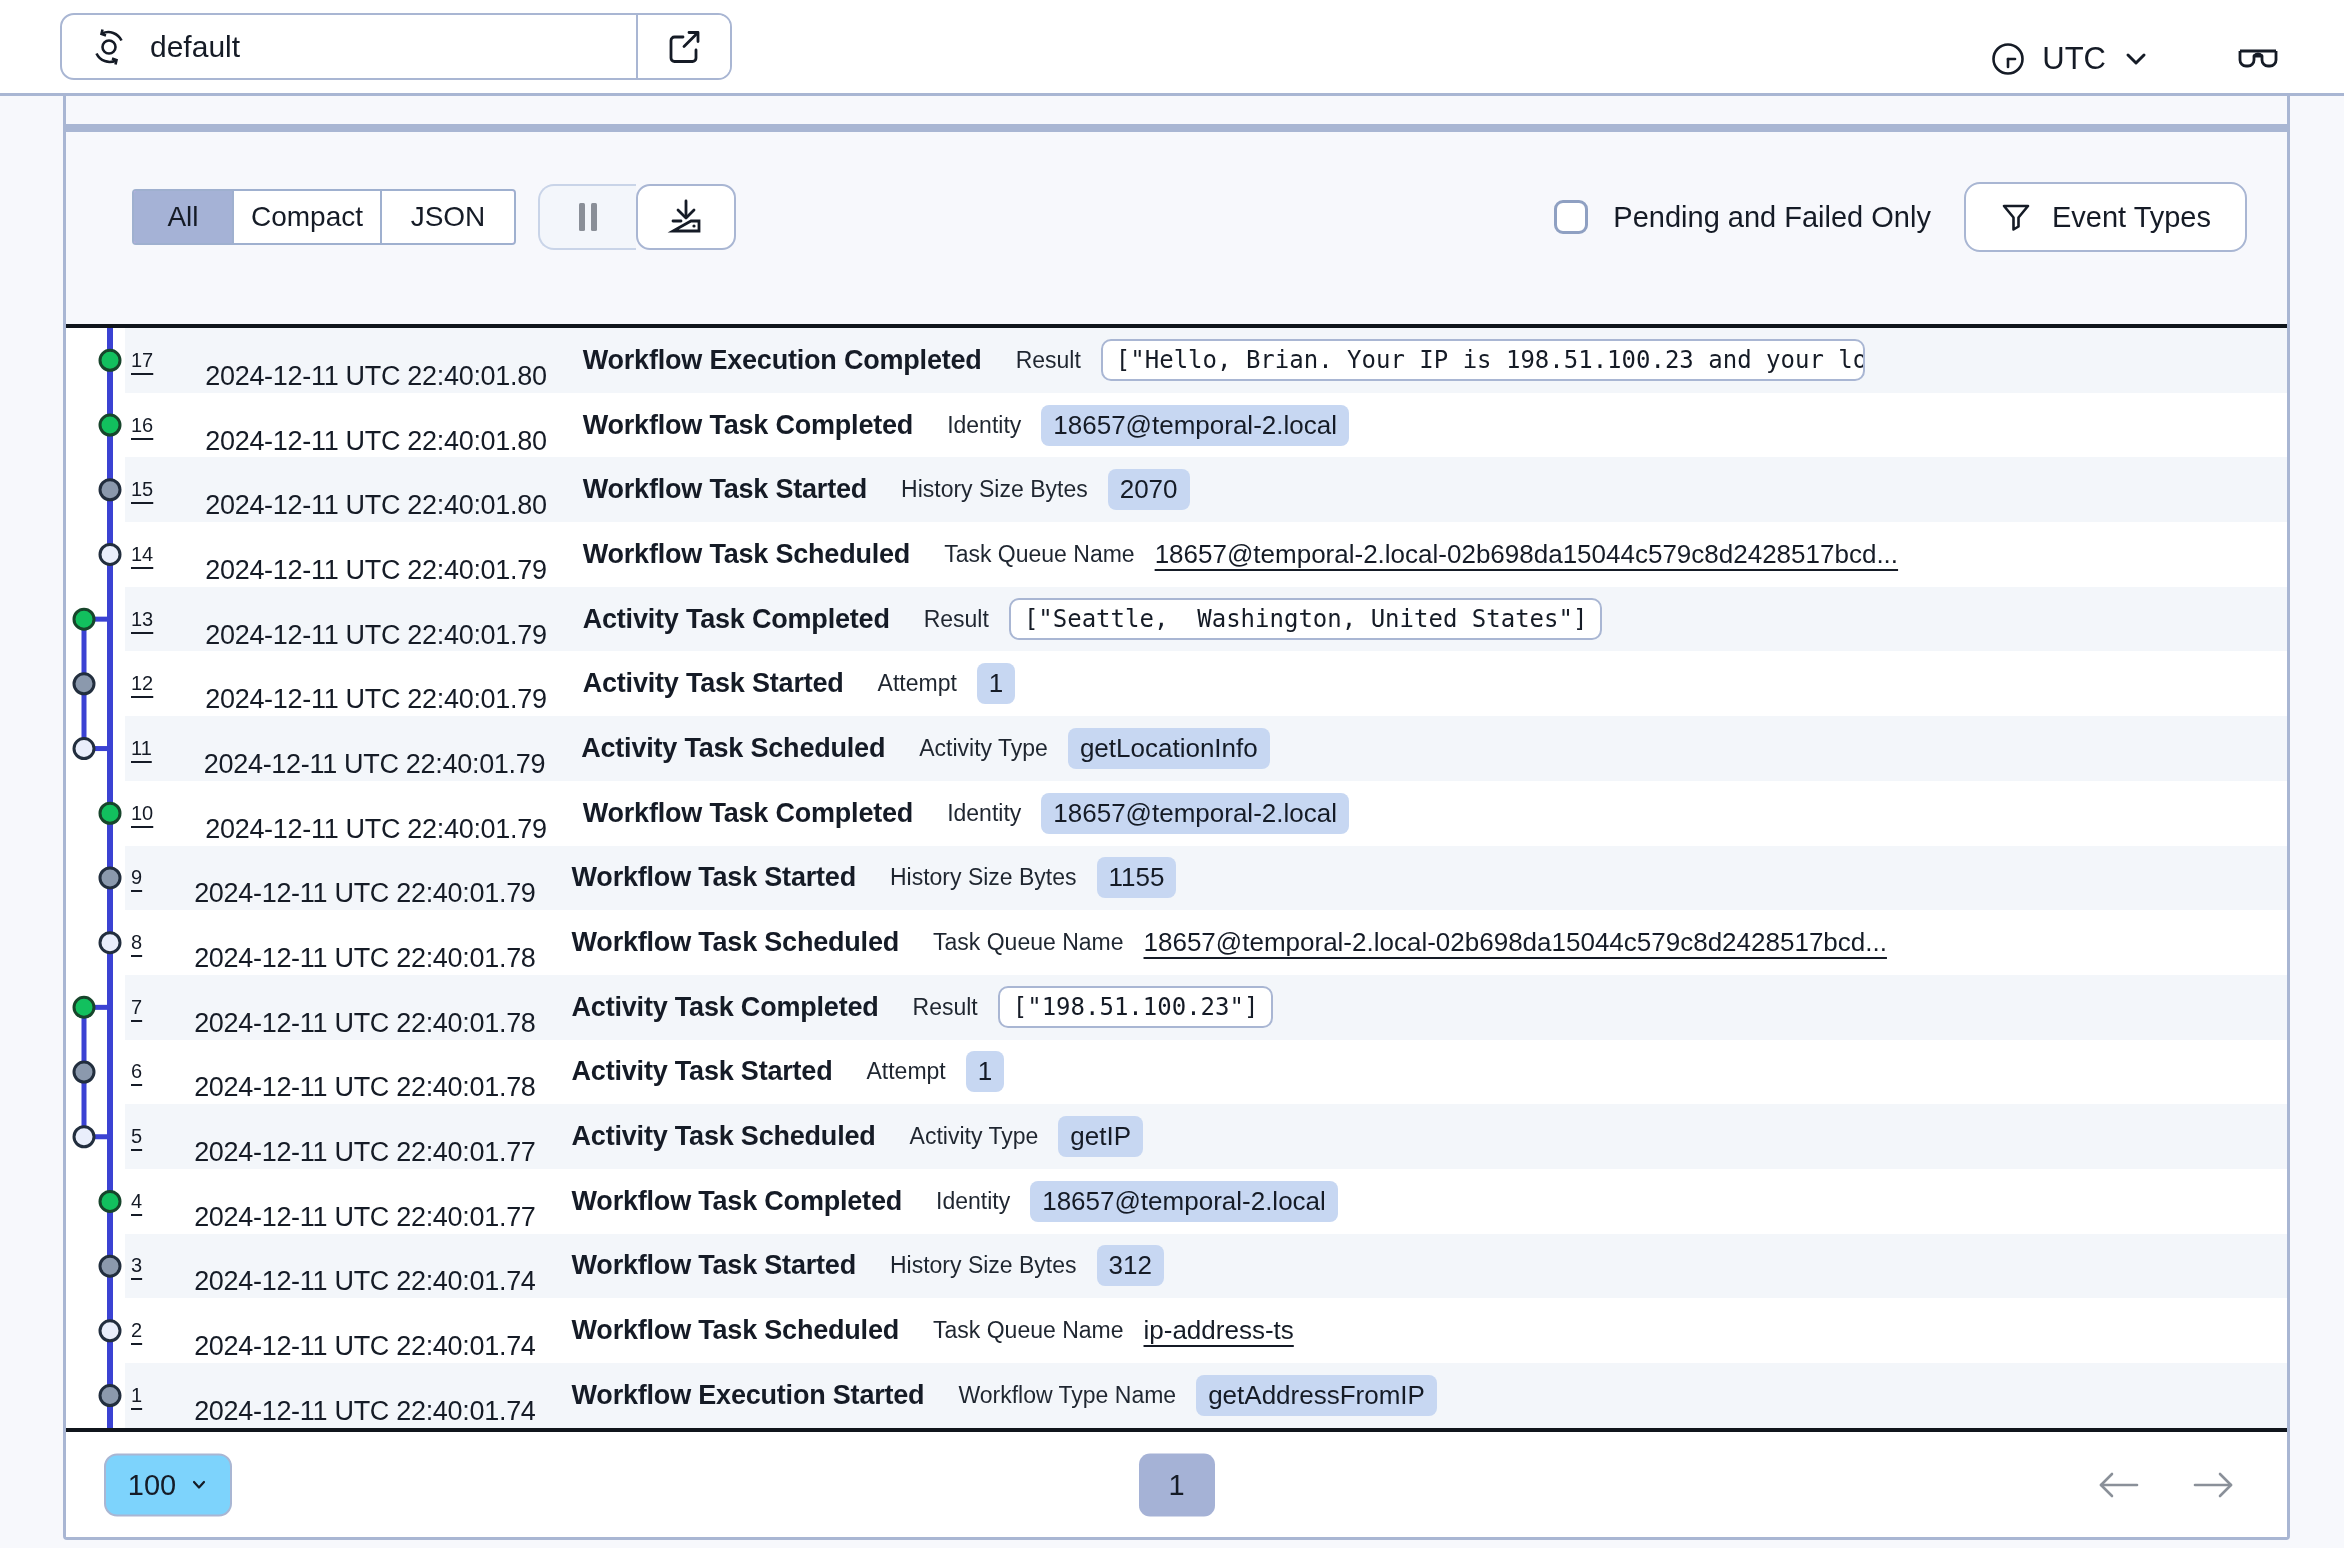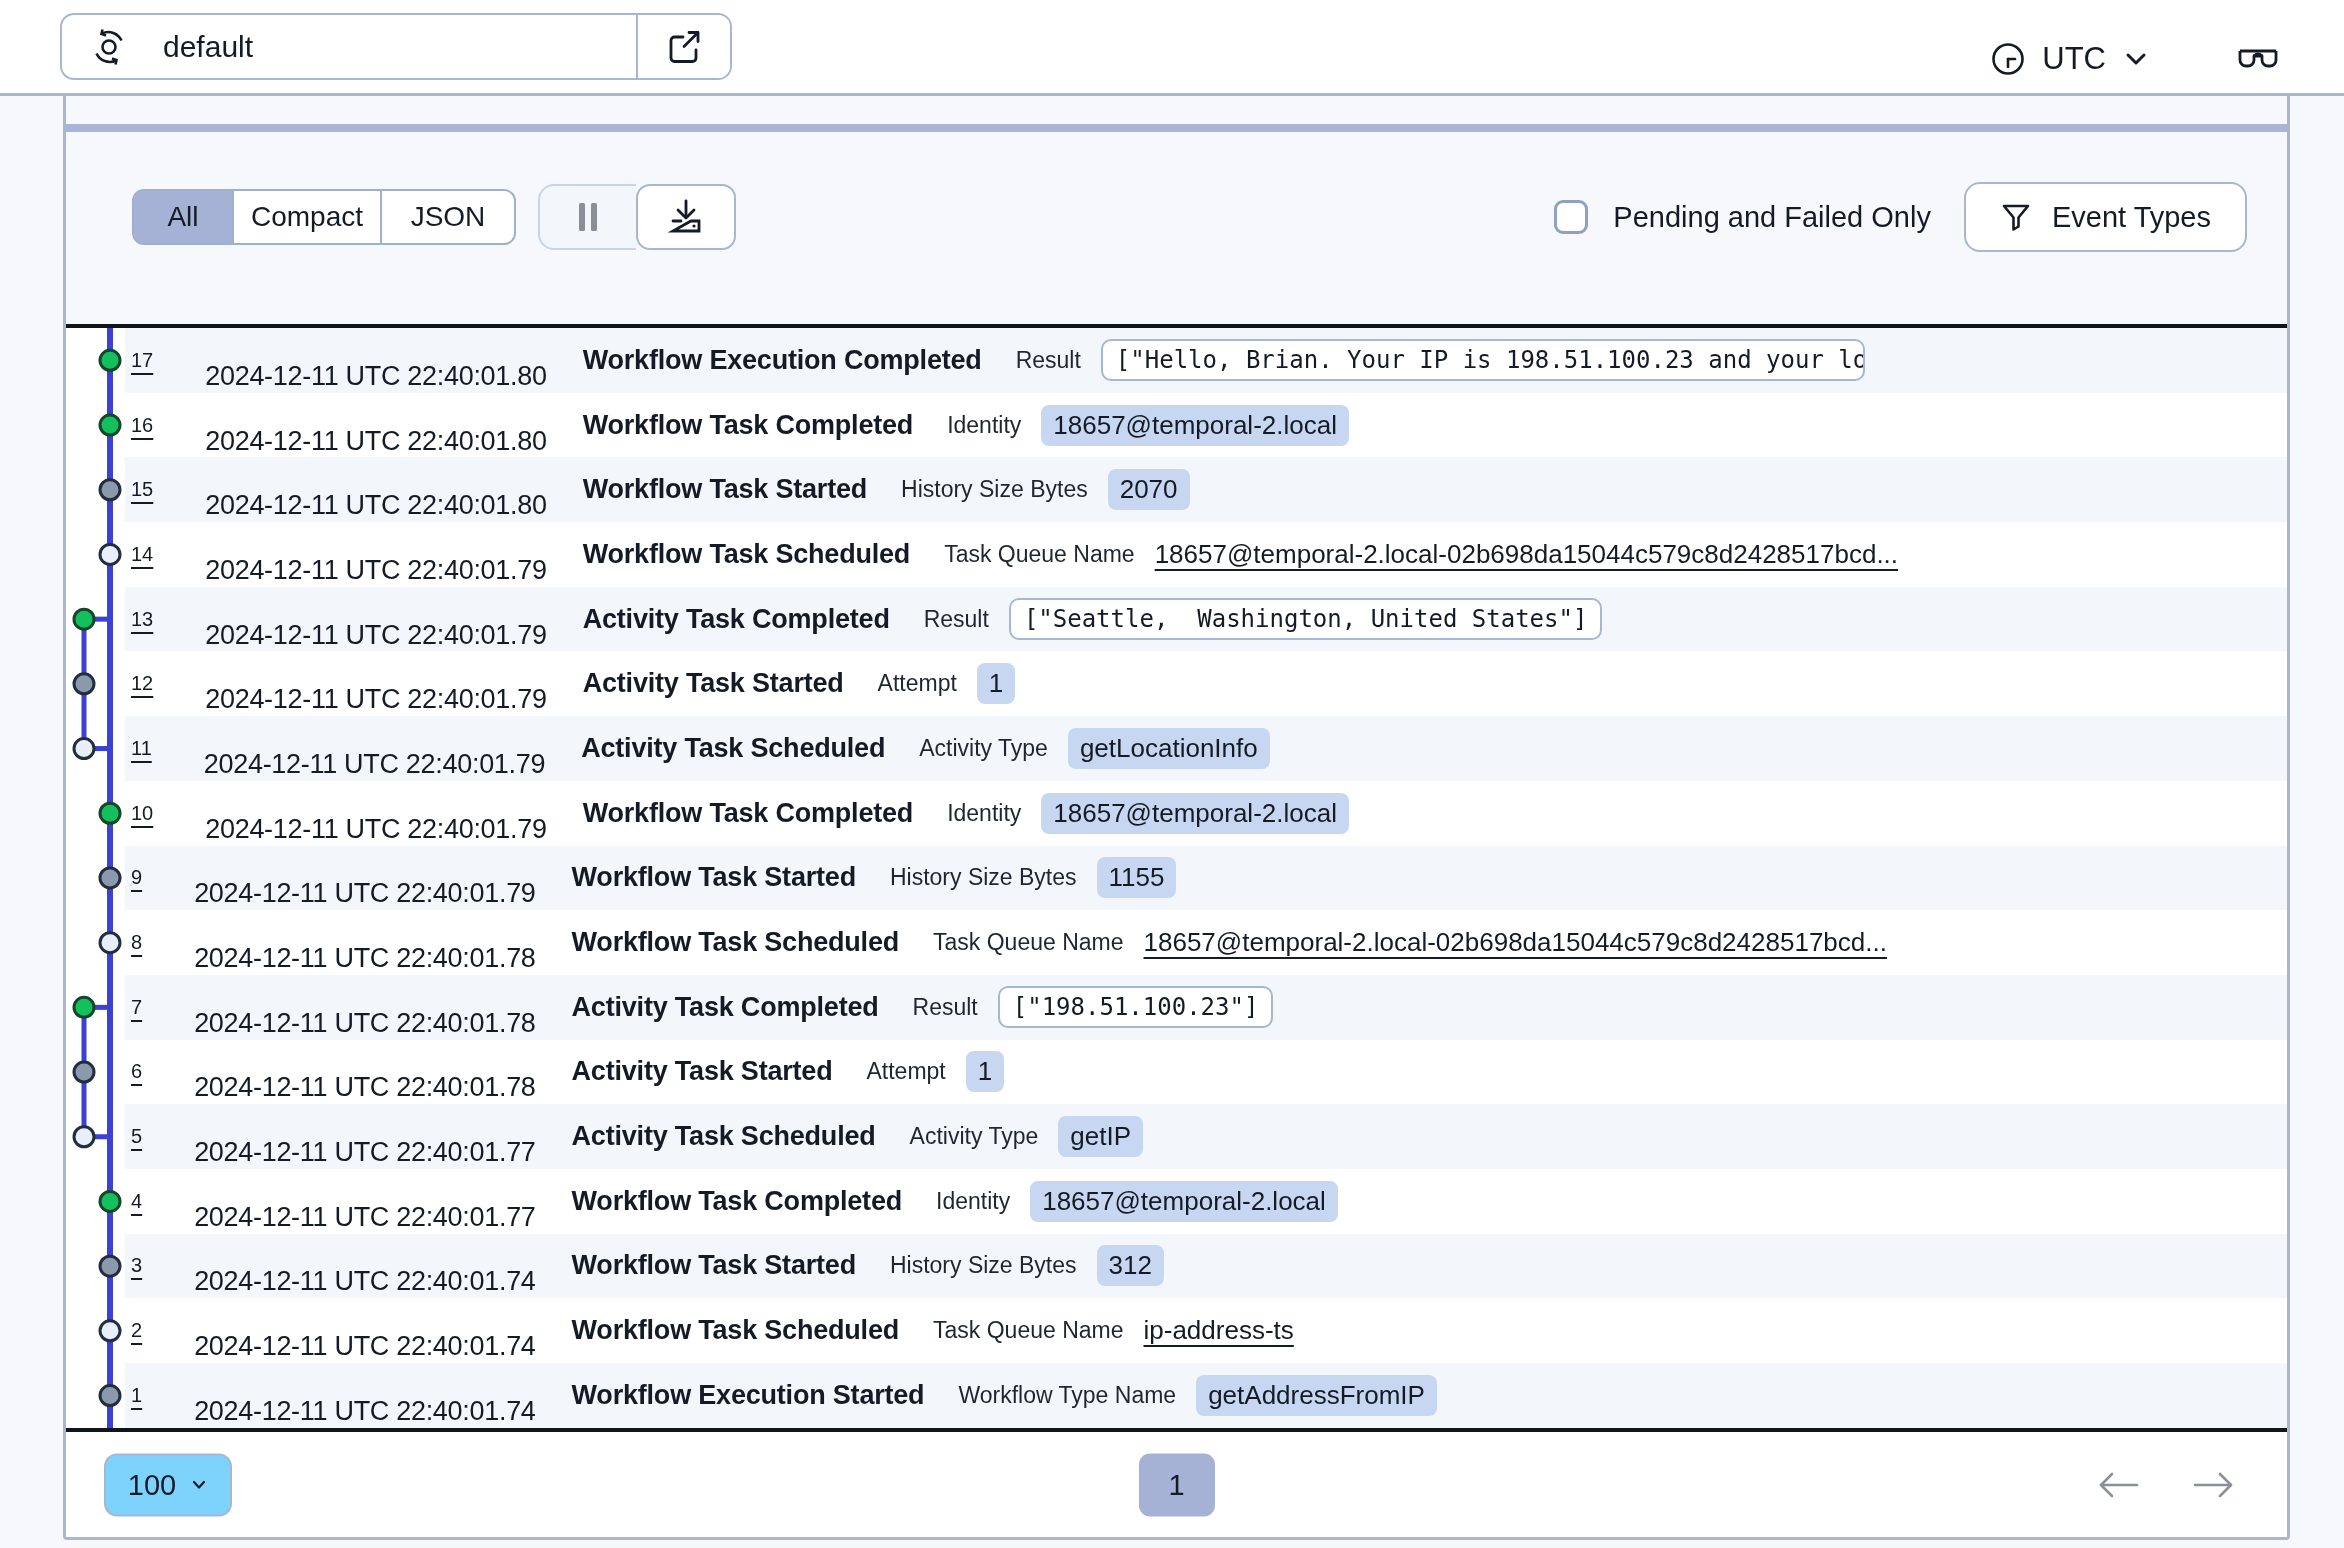--- a/index.html
+++ b/index.html
@@ -24,41 +24,41 @@
   
   .topbar{
     position:absolute;left:0;top:0;width:2344px;height:96px;
     background:#ffffff;border-bottom:3px solid var(--border);
   }
   .ns-switcher{
     position:absolute;left:60px;top:13px;width:672px;height:67px;
     background:#fff;border:2.5px solid var(--border);border-radius:14px;
     display:flex;align-items:stretch;overflow:hidden;
   }
-  .ns-main{flex:1;display:flex;align-items:center;gap:35px;padding-left:28px;font-size:30px;}
+  .ns-main{flex:1;display:flex;align-items:center;gap:22px;padding-left:28px;font-size:30px;}
   .ns-open{width:94px;display:flex;align-items:center;justify-content:center;border-left:2.5px solid var(--border);cursor:pointer;background:#fff;}
   .top-right{
     position:absolute;right:62px;top:12px;height:93px;display:flex;align-items:center;gap:84px;
   }
   .tz{display:flex;align-items:center;gap:16px;font-size:31px;cursor:pointer;}
   svg{display:block;}
   
   .card{
     position:absolute;left:63px;top:96px;width:2227px;height:1444px;
     border-left:3px solid var(--border);border-right:3px solid var(--border);border-bottom:3px solid var(--border);
     border-radius:0 0 4px 4px;
     display:flex;flex-direction:column;background:#fff;
   }
   .card-strip{height:36px;background:var(--pagebg);border-bottom:8px solid var(--border);}
   
   .toolbar{
     height:192px;background:var(--pagebg);
     display:flex;align-items:center;padding:0 40px 22px 66px;
   }
-  .seg-group{display:flex;height:56px;border:2px solid var(--border-strong);border-radius:12px;overflow:hidden;background:#f0abfc;}
+  .seg-group{display:flex;height:56px;border:2px solid var(--border-strong);border-radius:4px;overflow:hidden;background:#f0abfc;}
   .seg{display:flex;align-items:center;justify-content:center;font-size:28px;cursor:pointer;background:#fff;border:none;color:var(--ink);}
   .seg + .seg{border-left:2px solid var(--border-strong);}
   .seg.active{background:var(--accent);}
   .seg.w-all{width:98px;}.seg.w-compact{width:148px;}.seg.w-json{width:134px;}
   .sort-group{display:flex;height:66px;border:2px solid var(--border);border-radius:16px;overflow:hidden;background:#fff;margin-left:86px;}
   .sort-main{display:flex;align-items:center;gap:14px;padding:0 26px;font-size:28px;cursor:pointer;}
   .sort-chev{width:76px;display:flex;align-items:center;justify-content:center;border-left:2px solid var(--border);cursor:pointer;}
   .pd-group{display:flex;height:66px;margin-left:22px;}
   .btn-pause{
     width:98px;height:66px;border:2px solid #c9d4e8;border-right:none;border-radius:16px 0 0 16px;

